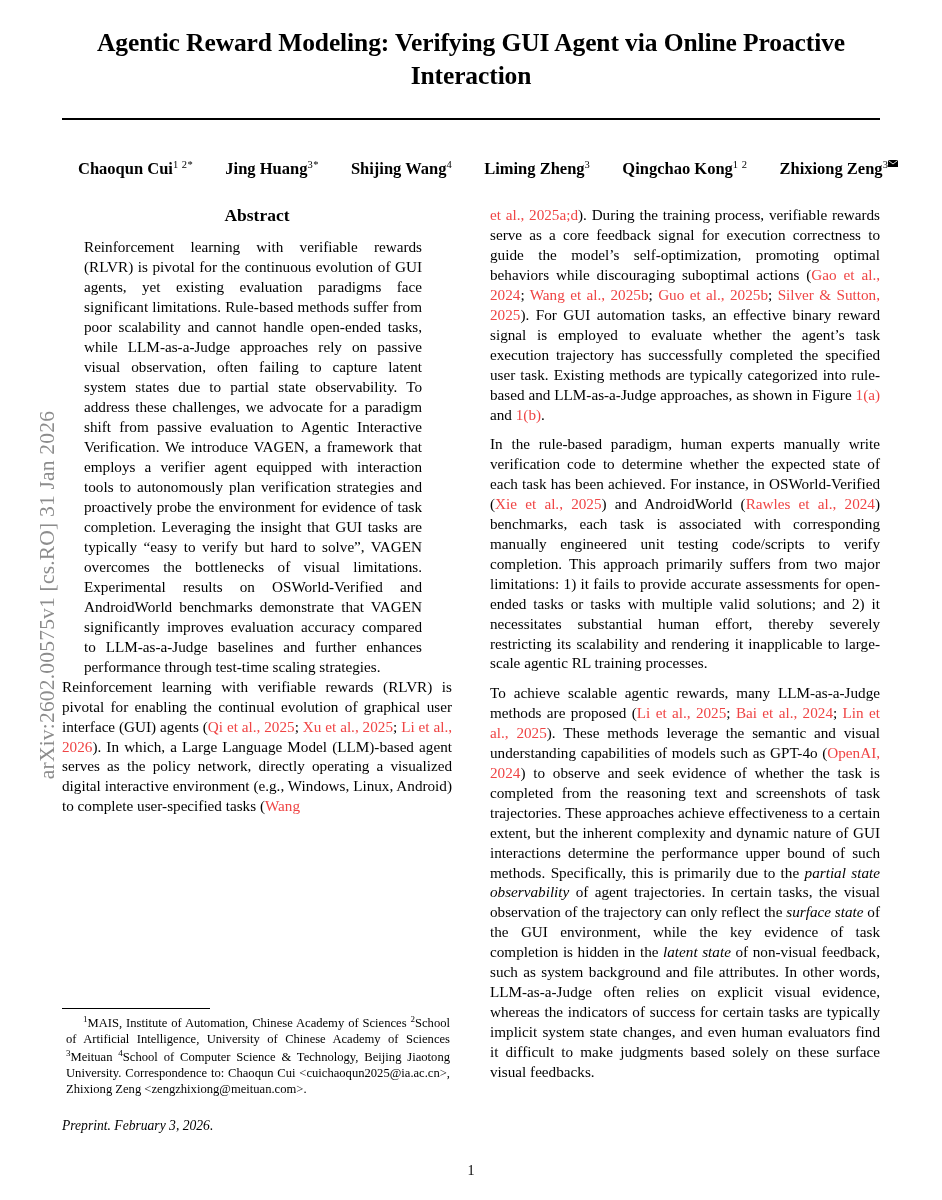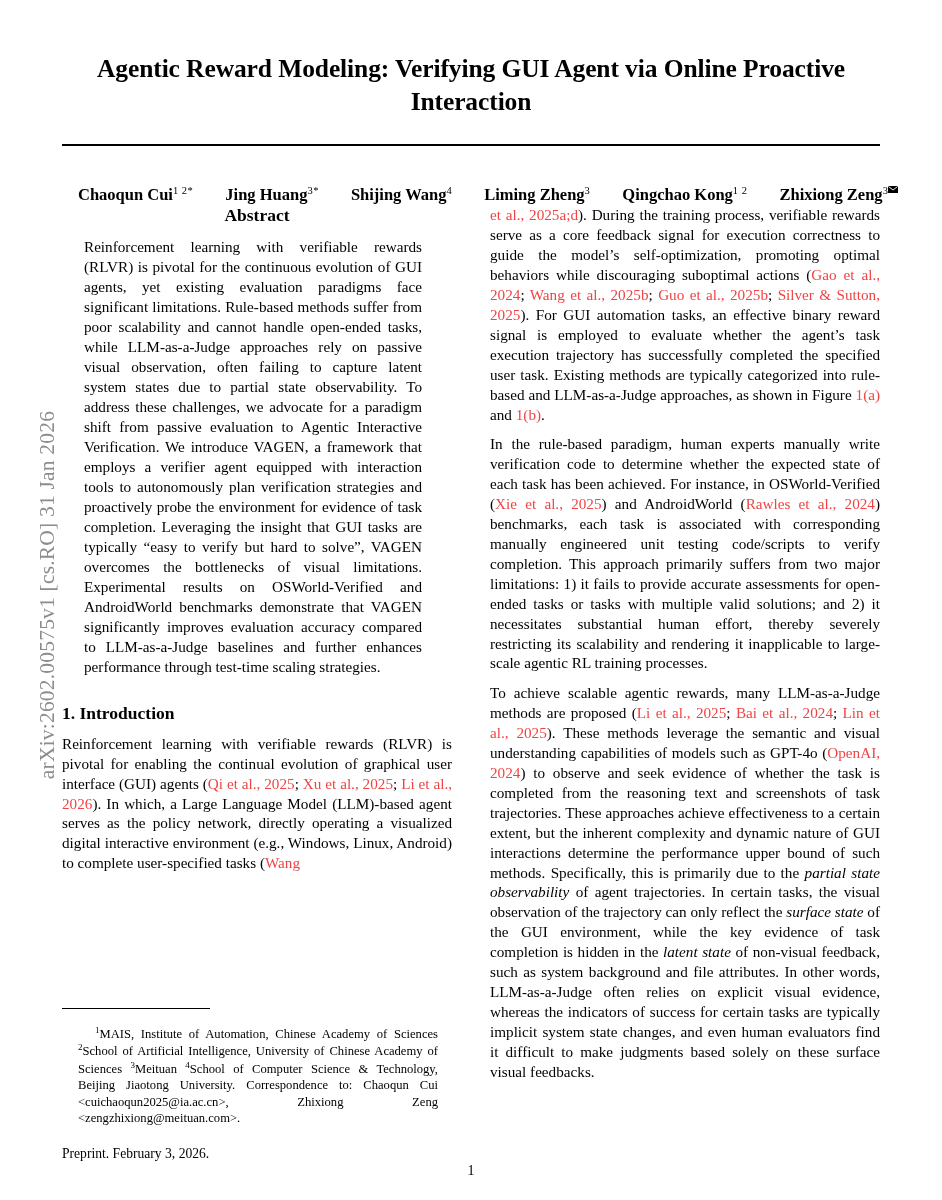--- a/index.html
+++ b/index.html
@@ -38,22 +38,21 @@
   #page {
     position: absolute;
     left: 62px;
     top: 0;
     width: 818px;
     height: 1200px;
   }
 
   
   #title-block {
-    padding-top: 8px;
-    margin-top: 44px;
+    padding-top: 26px;
   }
   #paper-title {
     font-size: 25.5px;
     font-weight: bold;
     line-height: 1.30;
     text-align: center;
     margin: 0 auto;
     width: 770px;
     letter-spacing: -0.1px;
   }
@@ -150,29 +149,30 @@
   #footnote-rule {
     border: none;
     border-top: 1.2px solid #000;
     width: 148px;
     margin: 0 0 5px 0;
   }
   #footnotes {
     font-size: 12.6px;
     line-height: 1.29;
     text-align: justify;
-    margin: 16px;
+    margin: 4px;
   }
   #footnotes .fsup {
     font-size: 9px;
     vertical-align: super;
   }
   #preprint-line {
     margin-top: 20px;
     font-size: 13.6px;
+    font-style: italic;
   }
 
   
   #page-number {
     position: absolute;
     left: 0;
     top: 1163px;
     width: 818px;
     text-align: center;
     font-size: 14px;
@@ -196,21 +196,20 @@
             <path d="M0.4 0.5 L5 4 L9.6 0.5" stroke="#fff" stroke-width="0.9" fill="none"></path>
           </svg></span></span>
   </div>
 
   <div id="columns">
 
     <div class="col" id="left-column">
       <div id="abstract-heading">Abstract</div>
       <div id="abstract-body">Reinforcement learning with verifiable rewards (RLVR) is pivotal for the continuous evolution of GUI agents, yet existing evaluation paradigms face significant limitations. Rule-based methods suffer from poor scalability and cannot handle open-ended tasks, while LLM-as-a-Judge approaches rely on passive visual observation, often failing to capture latent system states due to partial state observability. To address these challenges, we advocate for a paradigm shift from passive evaluation to Agentic Interactive Verification. We introduce VAGEN, a framework that employs a verifier agent equipped with interaction tools to autonomously plan verification strategies and proactively probe the environment for evidence of task completion. Leveraging the insight that GUI tasks are typically “easy to verify but hard to solve”, VAGEN overcomes the bottlenecks of visual limitations. Experimental results on OSWorld-Verified and AndroidWorld benchmarks demonstrate that VAGEN significantly improves evaluation accuracy compared to LLM-as-a-Judge baselines and further enhances performance through test-time scaling strategies.</div>
 
-      <div class="section-heading">1. Introduction</div>
 
       <p class="para first"><span>Reinforcement learning with verifiable rewards (RLVR) is pivotal for enabling the continual evolution of graphical user interface (GUI) agents (</span><span class="cite">Qi et al., 2025</span><span>; </span><span class="cite">Xu et al., 2025</span><span>; </span><span class="cite">Li et al., 2026</span><span>). In which, a Large Language Model (LLM)-based agent serves as the policy network, directly operating a visualized digital interactive environment (e.g., Windows, Linux, Android) to complete user-specified tasks (</span><span class="cite">Wang</span></p>
     </div>
 
     <div class="col" id="right-column">
 
       <p class="para first"><span class="cite">et al., 2025a;d</span><span>). During the training process, verifiable rewards serve as a core feedback signal for execution correctness to guide the model’s self-optimization, promoting optimal behaviors while discouraging suboptimal actions (</span><span class="cite">Gao et al., 2024</span><span>; </span><span class="cite">Wang et al., 2025b</span><span>; </span><span class="cite">Guo et al., 2025b</span><span>; </span><span class="cite">Silver &amp; Sutton, 2025</span><span>). For GUI automation tasks, an effective binary reward signal is employed to evaluate whether the agent’s task execution trajectory has successfully completed the specified user task. Existing methods are typically categorized into rule-based and LLM-as-a-Judge approaches, as shown in Figure </span><span class="cite">1(a)</span><span> and </span><span class="cite">1(b)</span><span>.</span></p>
 
       <p class="para"><span>In the rule-based paradigm, human experts manually write verification code to determine whether the expected state of each task has been achieved. For instance, in OSWorld-Verified (</span><span class="cite">Xie et al., 2025</span><span>) and AndroidWorld (</span><span class="cite">Rawles et al., 2024</span><span>) benchmarks, each task is associated with corresponding manually engineered unit testing code/scripts to verify completion. This approach primarily suffers from two major limitations: 1) it fails to provide accurate assessments for open-ended tasks or tasks with multiple valid solutions; and 2) it necessitates substantial human effort, thereby severely restricting its scalability and rendering it inapplicable to large-scale agentic RL training processes.</span></p>
 

